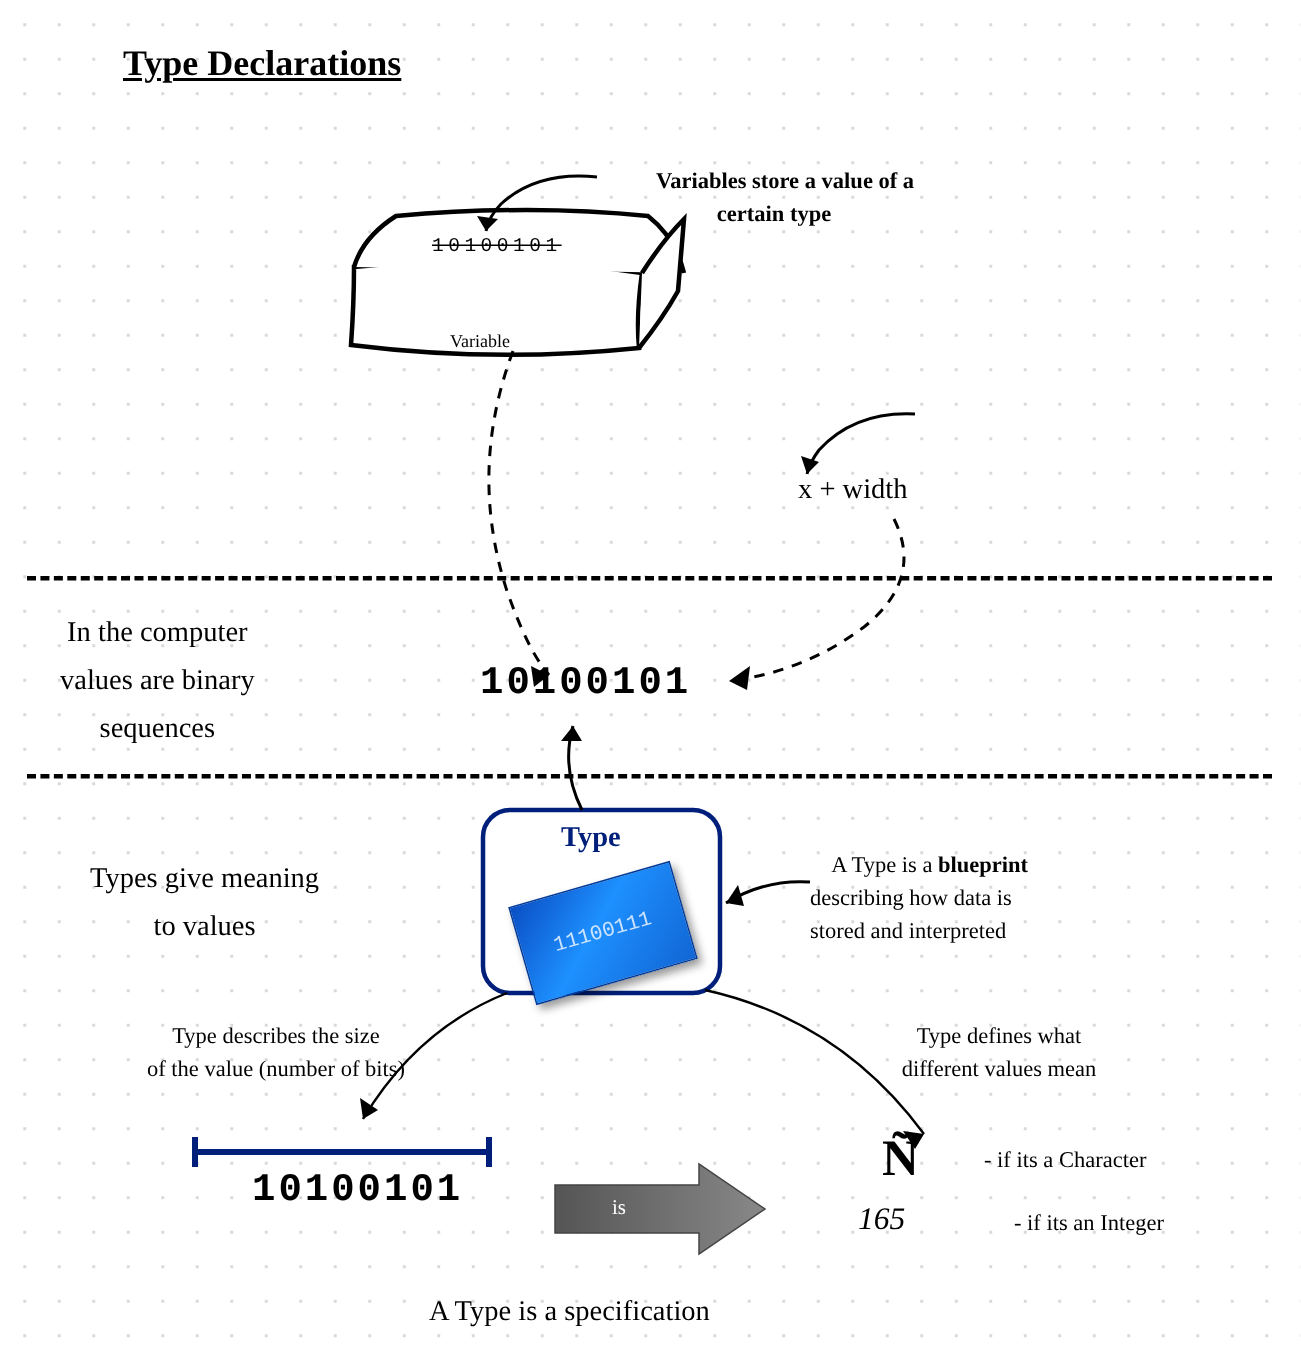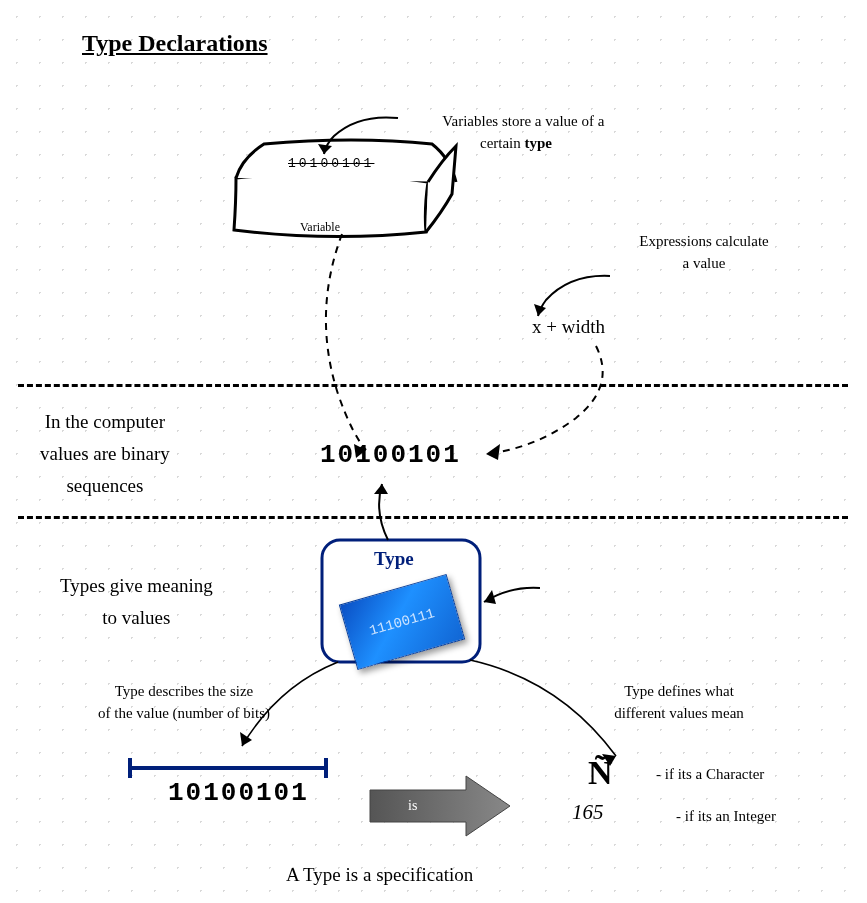--- a/index.html
+++ b/index.html
@@ -99,31 +99,29 @@
       <linearGradient id="ga" x1="0" y1="0" x2="1" y2="0">
         <stop offset="0" stop-color="#555"></stop>
         <stop offset="1" stop-color="#888"></stop>
       </linearGradient>
     </defs>
     <path d="M370 790 h96 l0 -14 l44 30 l-44 30 l0 -14 h-96 z" fill="url(#ga)" stroke="#444" stroke-width="1"></path>
   </svg>
 
   <div class="txt title">Type Declarations</div>
 
-  <div class="txt annot" style="top:88px; left:386px; width:260px;">
+  <div class="txt annot" style="top:88px; left:386px; width:260px;font-weight:bold;">
     <span>Variables store a value of a
 certain </span><b>type</b>
   </div>
 
   <div class="txt mono" style="top:156px; left:288px; font-size:13px; letter-spacing:3px; text-decoration:line-through;">10100101</div>
 
   <div class="txt" style="top:192px; left:300px; font-size:12px;margin-top:28px;">Variable</div>
 
-  <div class="txt annot" style="top:230px; left:604px; width:200px;">Expressions calculate
-a value</div>
 
 
   <div class="txt" style="top:316px; left:532px; font-size:19px;">x + width</div>
 
   <div class="divider" style="top:384px;"></div>
 
   <div class="txt body" style="top:406px; left:40px; text-align:center;">In the computer
 values are binary
 sequences</div>
 
@@ -133,27 +131,32 @@
 
   <div class="txt body" style="top:570px; left:60px; text-align:center;">Types give meaning
 to values</div>
 
   <div class="txt" style="top:548px; left:374px; font-size:19px; color:#001f7a; font-weight:bold;">Type</div>
 
   <div class="blueprint">
     <span>11100111</span>
   </div>
 
+  <div class="txt annot" style="top:544px; left:540px; width:240px; text-align:left;">
+    <span>A Type is a </span><b>blueprint</b><span>
+describing how data is
+stored and interpreted</span>
+  </div>
 
   <div class="txt annot" style="top:680px; left:54px; width:260px;">Type describes the size
 of the value (number of bits)</div>
 
   <div class="txt mono" style="top:778px; left:168px; font-size:26px; font-weight:bold;">10100101</div>
 
-  <div class="txt annot" style="top:680px; left:569px; width:220px;">Type defines what
+  <div class="txt annot" style="top:680px; left:556px; width:220px;">Type defines what
 different values mean</div>
 
   <div class="txt" style="top:754px; left:588px; font-size:34px; font-weight:bold;">Ñ</div>
 
   <div class="txt" style="top:800px; left:572px; font-size:21px;font-style:italic;">165</div>
 
   <div class="txt" style="top:766px; left:656px; font-size:15px;">- if its a Character</div>
 
   <div class="txt" style="top:808px; left:656px; font-size:15px;margin-left:20px;">- if its an Integer</div>
 

